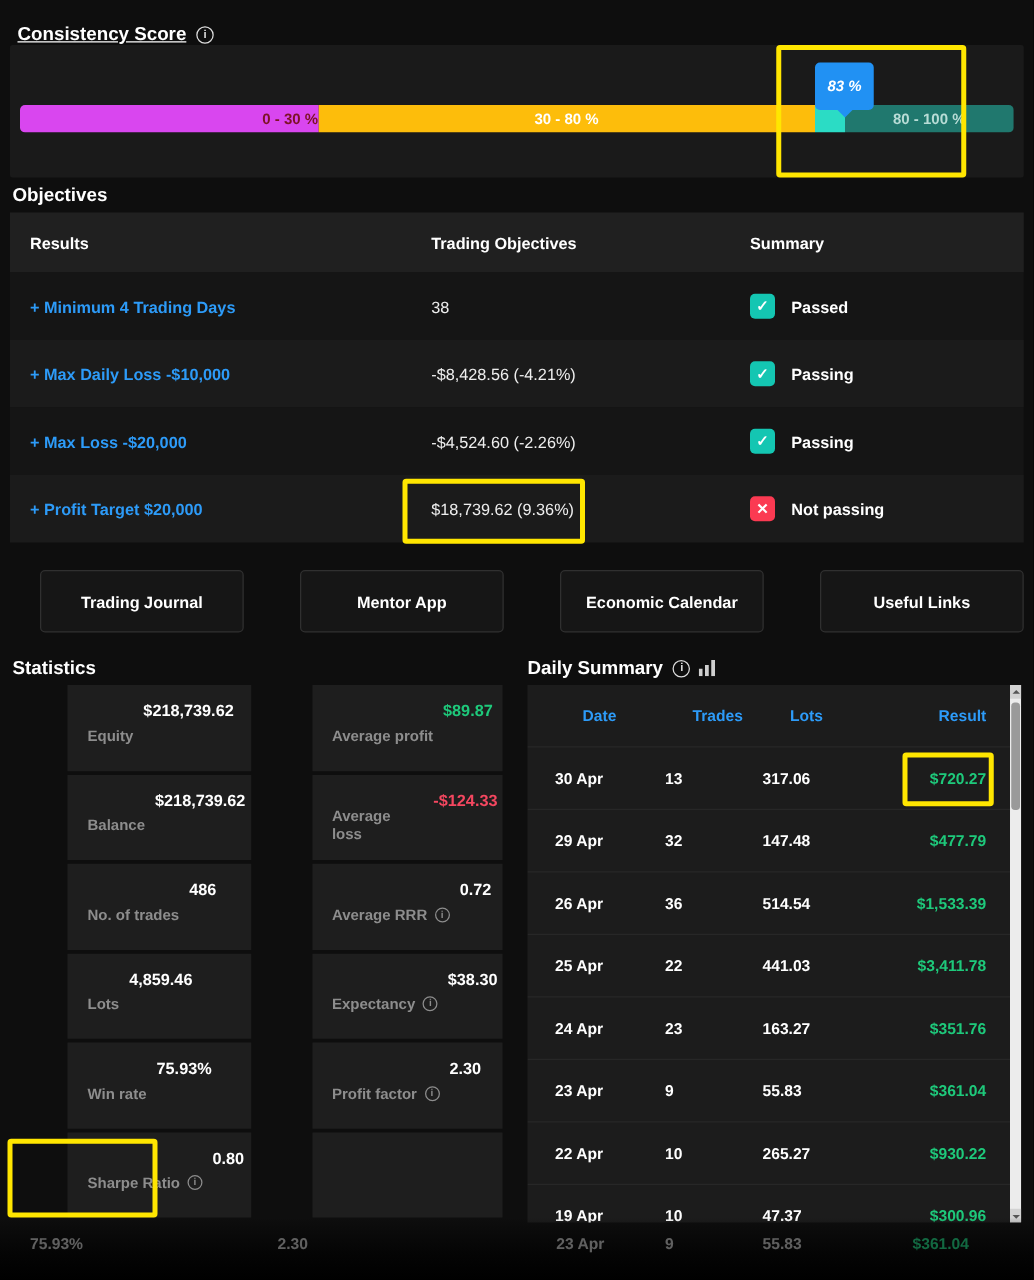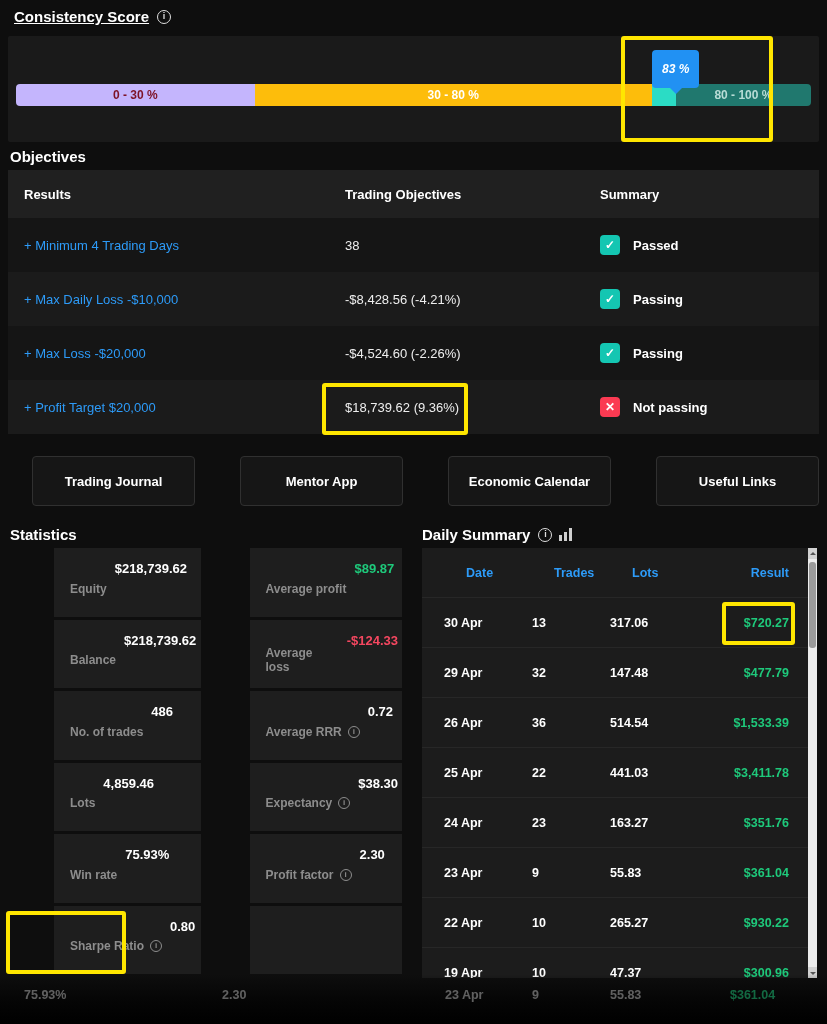--- a/index.html
+++ b/index.html
@@ -8,34 +8,34 @@
 
   
   .h-title { position: absolute; display: flex; align-items: center; gap: 8px; font-size: 15px; font-weight: 700; color: #fff; }
   .underline { text-decoration: underline; }
   .info-icon { width: 14px; height: 14px; border: 1px solid #dedede; border-radius: 50%; display: inline-flex; align-items: center; justify-content: center; font-size: 9px; font-weight: 700; color: #dedede; line-height: 1; cursor: pointer; flex: 0 0 auto; }
 
   
   .consistency-panel { position: absolute; left: 8px; top: 36px; width: 811px; height: 106px; background: #1a1a1a; border-radius: 2px; }
   .score-bar { position: absolute; left: 8px; right: 8px; top: 48px; height: 22px; display: flex; border-radius: 4px; overflow: hidden; }
   .seg { display: flex; align-items: center; justify-content: center; font-size: 12px; font-weight: 700; }
-  .seg-red { width: 30%; background: #c4b5fd; color: #7d1226; }
+  .seg-red { width: 30%; background: #d946ef; color: #7d1226; justify-content: flex-end; }
   .seg-yellow { width: 50%; background: #fdbd0b; color: #fff; }
   .seg-teal-bright { width: 3%; background: #2bdcc5; }
   .seg-teal { flex: 1; background: #20786e; color: #b8dcd6; }
   .score-tooltip { position: absolute; left: 644px; top: 14px; background: #2191f3; border-radius: 4px; padding: 12px 10px; font-size: 12px; font-weight: 700; color: #fff; font-style: italic; }
   .score-tooltip::after { content: ""; position: absolute; left: 50%; transform: translateX(-50%); top: 100%; border: 6px solid transparent; border-top-color: #2191f3; }
 
   
   .objectives-table { position: absolute; left: 8px; top: 170px; width: 811px; }
   .obj-header, .obj-row { display: grid; grid-template-columns: 321px 255px 1fr; align-items: center; padding-left: 16px; }
   .obj-header { height: 48px; background: #202020; font-size: 13px; font-weight: 700; }
   .obj-row { height: 54px; background: #151515; font-size: 13px; }
   .obj-row.alt { background: #1b1b1b; }
-  .obj-link { color: #2d9bf8; font-weight: 400; cursor: pointer; }
+  .obj-link { color: #2d9bf8; font-weight: 700; cursor: pointer; }
   .obj-result { color: #eee; font-weight: 400; }
   .obj-status { display: flex; align-items: center; gap: 13px; }
   .status-icon { width: 20px; height: 20px; border-radius: 4px; display: inline-flex; align-items: center; justify-content: center; font-size: 12px; font-weight: 700; color: #fff; }
   .status-icon.pass { background: #14c6b2; }
   .status-icon.fail { background: #fb3a52; }
   .status-label { font-weight: 700; color: #fff; }
 
   
   .quick-links { position: absolute; left: 8px; top: 456px; width: 811px; height: 50px; display: flex; gap: 21px; }
   .ql-btn { flex: 1; background: #161616; border: 1px solid #303030; border-radius: 4px; color: #fff; font-size: 13px; font-weight: 700; display: flex; align-items: center; justify-content: center; cursor: pointer; margin-left: 24px; }
@@ -73,21 +73,21 @@
   .fade-text.green { color: rgba(30,201,123,0.5); }
 
   
   .annotation { position: absolute; border: 4px solid #ffe600; border-radius: 3px; pointer-events: none; z-index: 50; }
 </style>
 </head>
 <body>
 
 <div class="screen">
 
-  <div class="h-title" style="left:14px; top:8px;">
+  <div class="h-title" style="left:14px; top:19px;">
     <span class="underline">Consistency Score</span>
     <span class="info-icon">i</span>
   </div>
 
   <div class="consistency-panel">
     <div class="score-bar">
       <div class="seg seg-red">
         <span>0 - 30 %</span>
       </div>
       <div class="seg seg-yellow">

